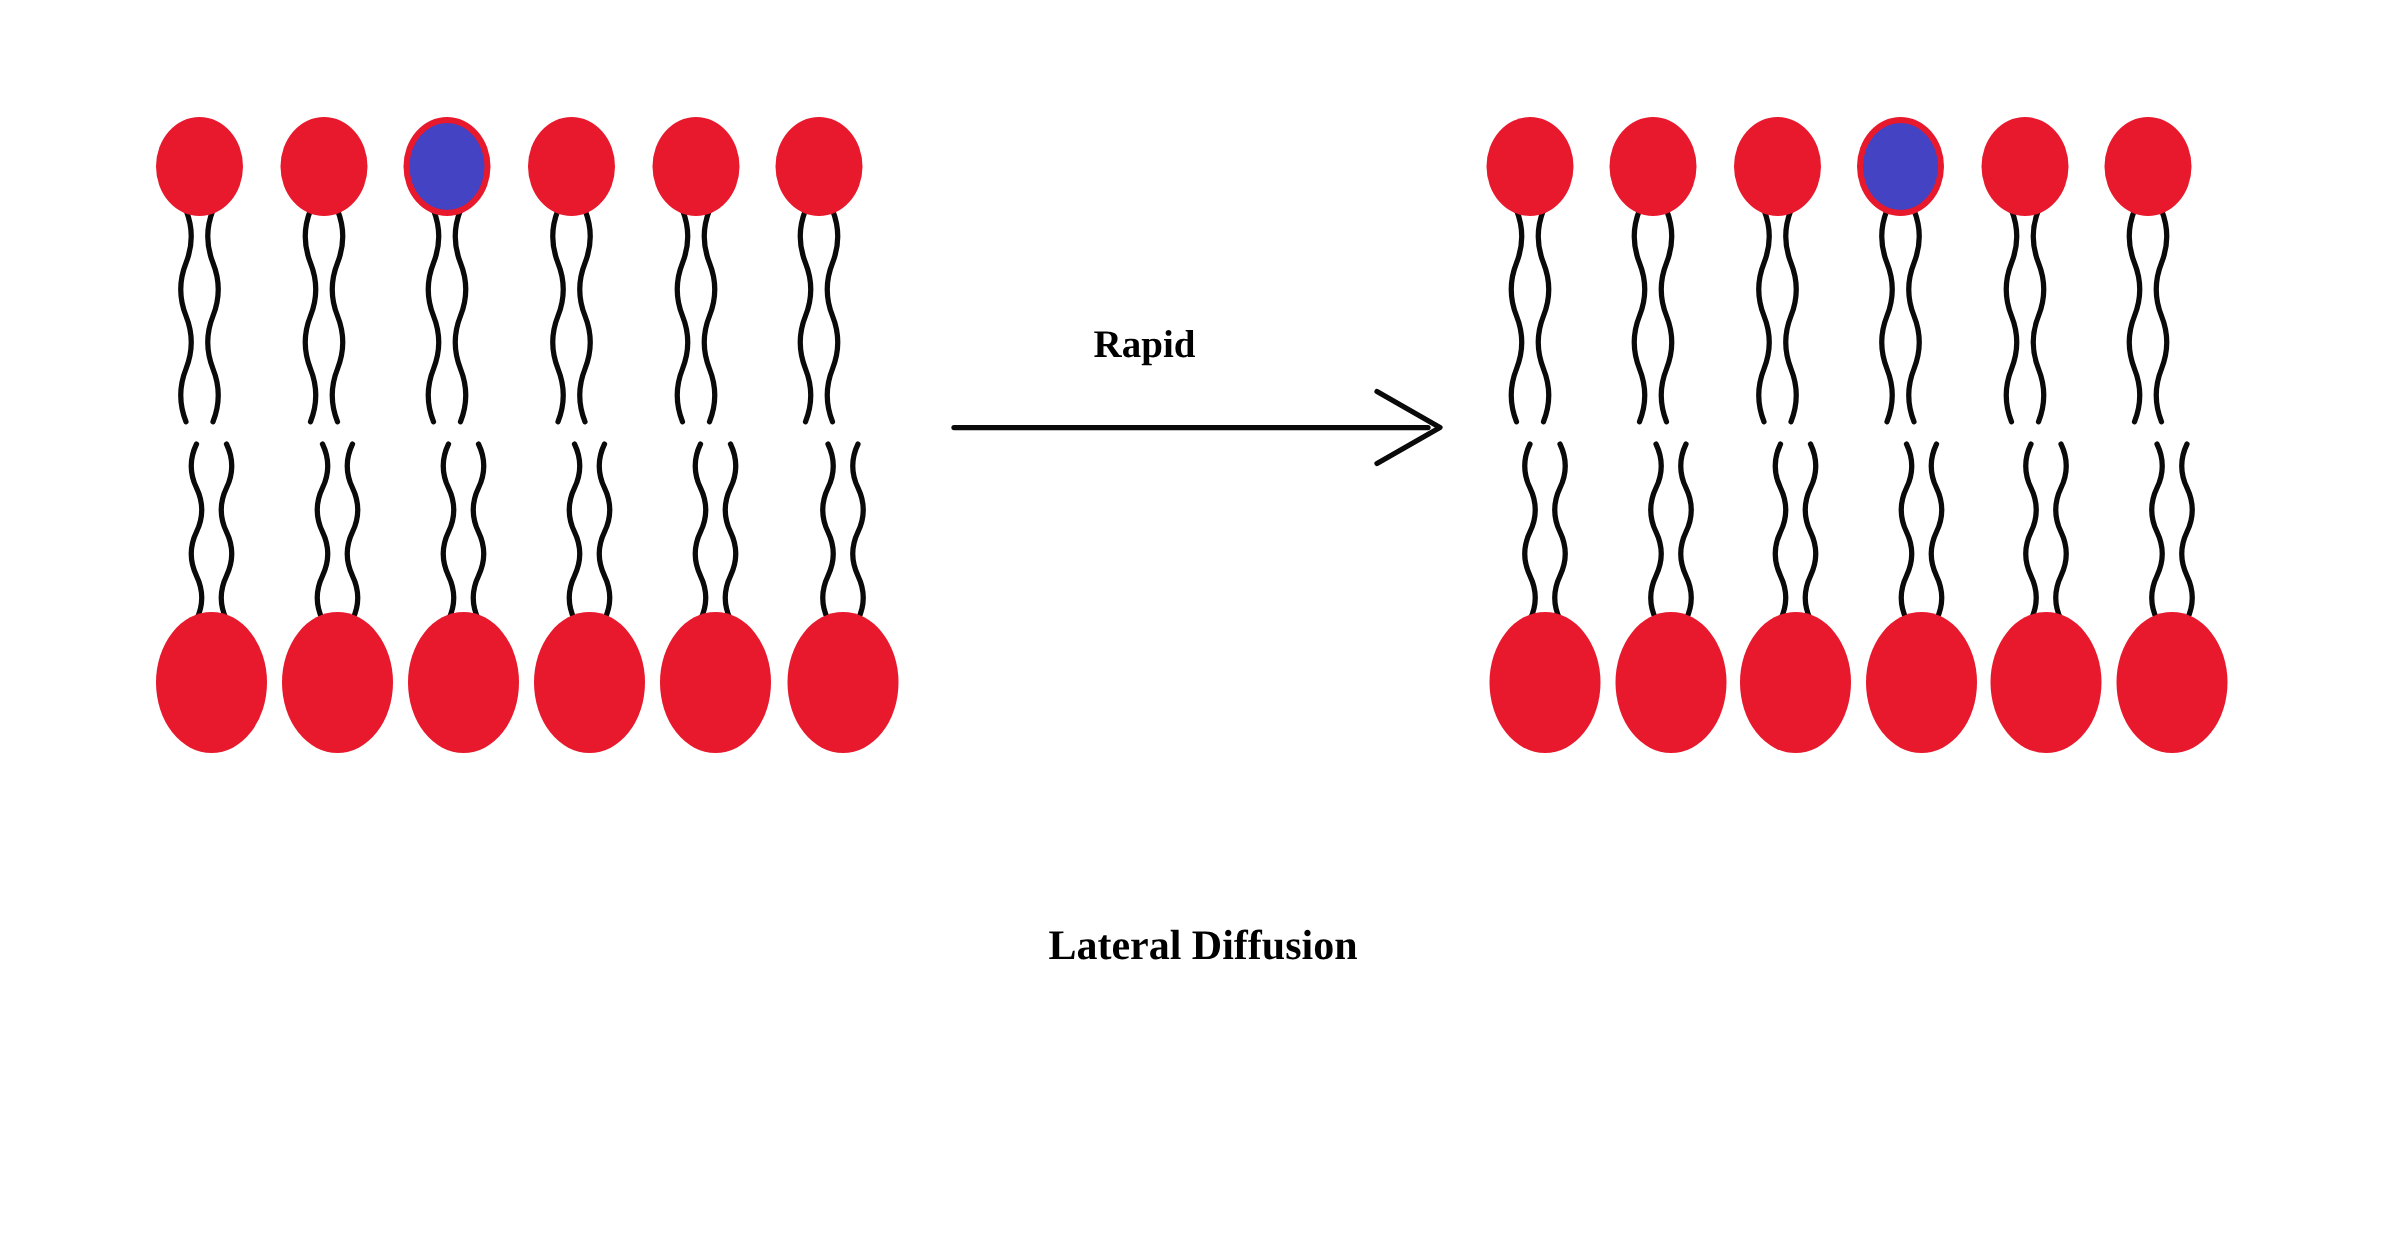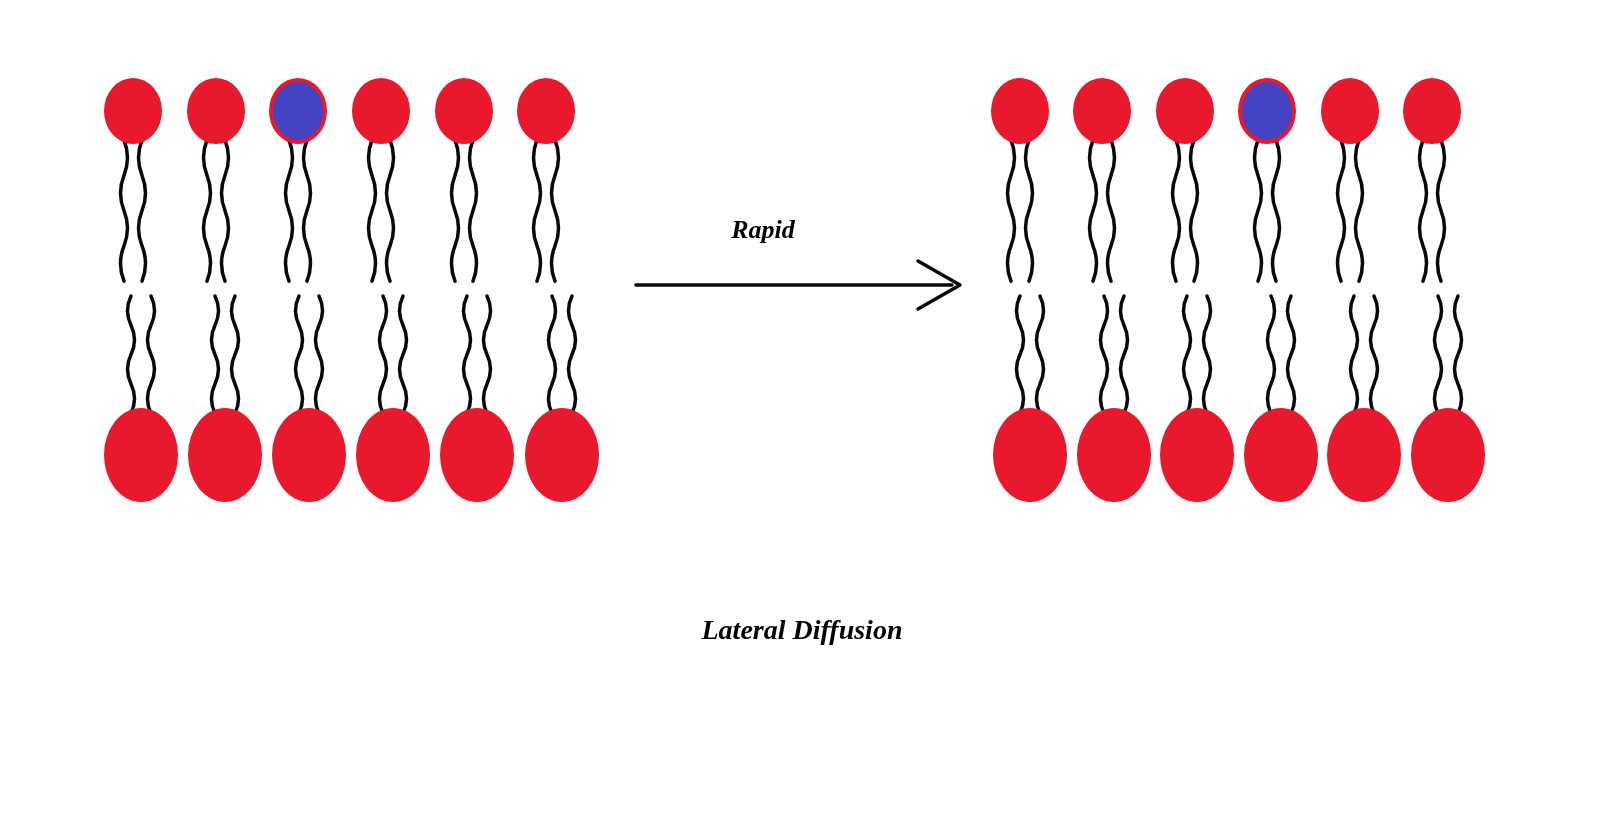--- a/index.html
+++ b/index.html
@@ -7,21 +7,20 @@
     padding: 0;
     background: #ffffff;
   }
   .canvas-wrap {
     position: relative;
     width: 1603px;
     height: 823px;
     background: #b91c1c;
     overflow: hidden;
     font-family: "Liberation Serif", serif;
-    font-style: italic;
   }
   svg { display: block; }
   text {
     font-family: "Liberation Serif", serif;
     font-weight: bold;
     fill: #000000;
   }
   .arrow-label { font-size: 26px; }
   .title-label { font-size: 28px; }
 </style>

